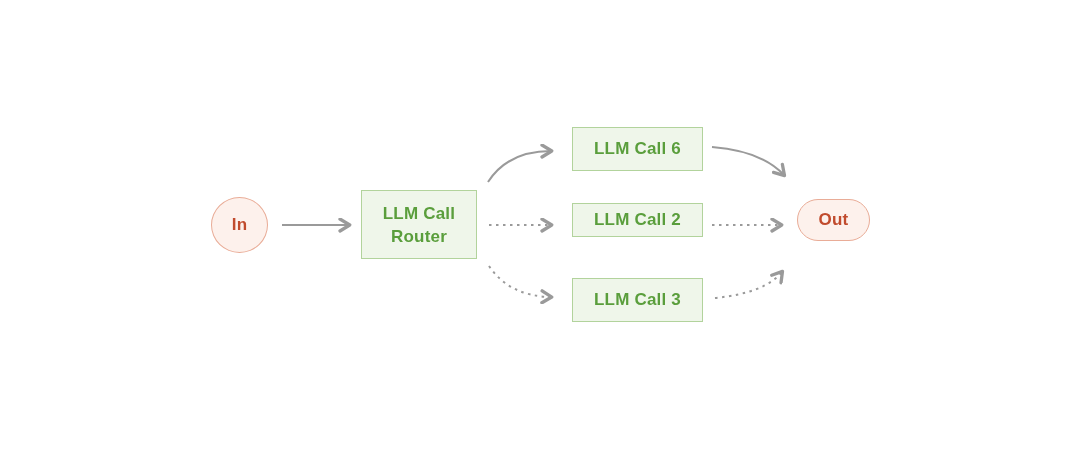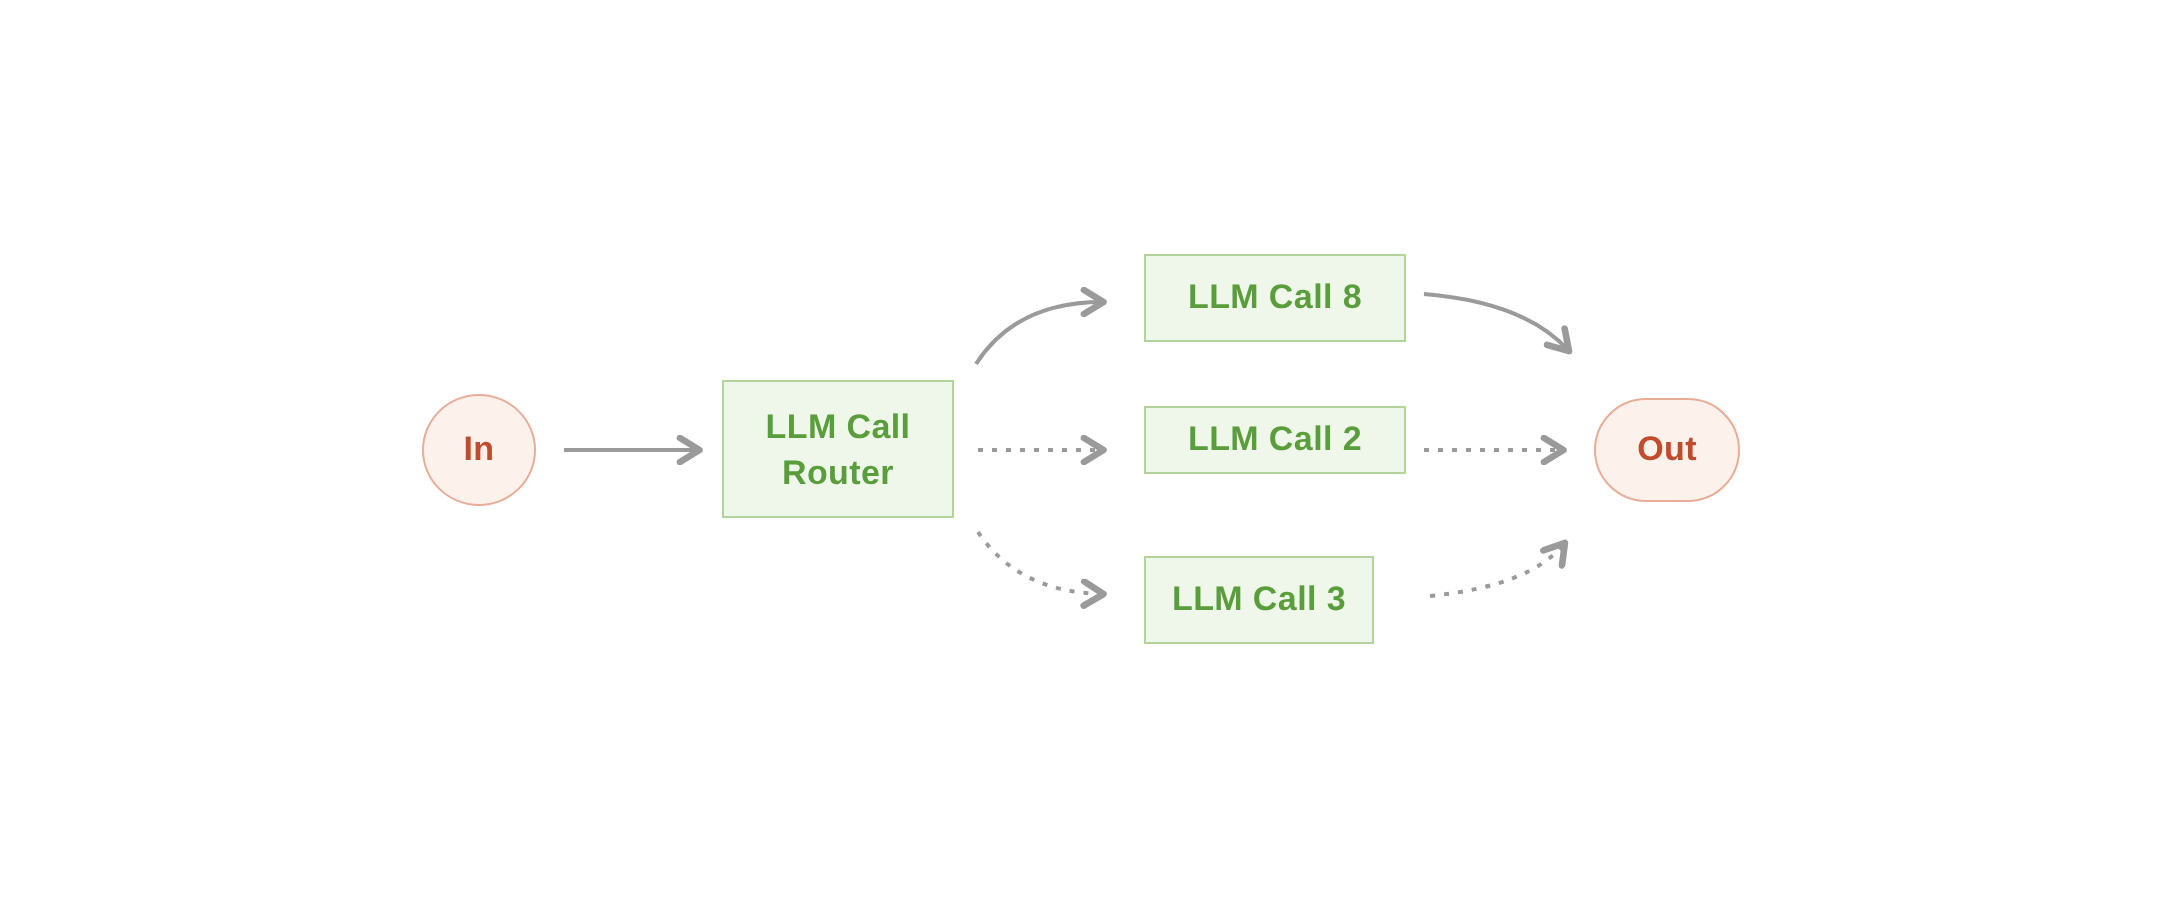--- a/index.html
+++ b/index.html
@@ -31,31 +31,31 @@
     font-weight:700;
     letter-spacing:.2px;
   }
   .pill{
     background:var(--node-fill);
     border:1px solid var(--node-border);
     color:var(--node-text);
     font-size:17px;
   }
   .pill.in{left:211px;top:197px;width:57px;height:56px;border-radius:50%;}
-  .pill.out{left:797px;top:199px;width:73px;height:52px;border-radius:27px;}
+  .pill.out{left:797px;top:199px;width:73px;height:42px;border-radius:27px;}
   .box{
     background:var(--box-fill);
     border:1px solid var(--box-border);
     color:var(--box-text);
     font-size:17px;
   }
   .box.router{left:361px;top:190px;width:116px;height:69px;line-height:23px;flex-direction:column;}
   .box.call1{left:572px;top:127px;width:131px;height:44px;}
   .box.call2{left:572px;top:203px;width:131px;height:34px;}
-  .box.call3{left:572px;top:278px;width:115px;height:44px;}
+  .box.call3{left:572px;top:278px;width:131px;height:44px;}
 </style>
 </head>
 <body>
 
 <div class="canvas">
 
   <svg class="edges" width="1080" height="450" viewBox="0 0 1080 450" aria-hidden="true">
     <defs>
       <marker id="chev" viewBox="0 0 10 10" refX="7.5" refY="5" markerWidth="7.5" markerHeight="7.5" orient="auto-start-reverse">
         <path d="M1.5,1 L8,5 L1.5,9" fill="none" stroke="var(--arrow,#9a9a9a)" stroke-width="2.2" stroke-linecap="round" stroke-linejoin="round"></path>
@@ -73,21 +73,21 @@
   <div class="node pill in">
     <span>In</span>
   </div>
 
   <div class="node box router">
     <span>LLM Call</span>
     <span>Router</span>
   </div>
 
   <div class="node box call1">
-    <span>LLM Call 8</span>
+    <span>LLM Call 6</span>
   </div>
 
   <div class="node box call2">
     <span>LLM Call 2</span>
   </div>
 
   <div class="node box call3">
     <span>LLM Call 3</span>
   </div>
 

